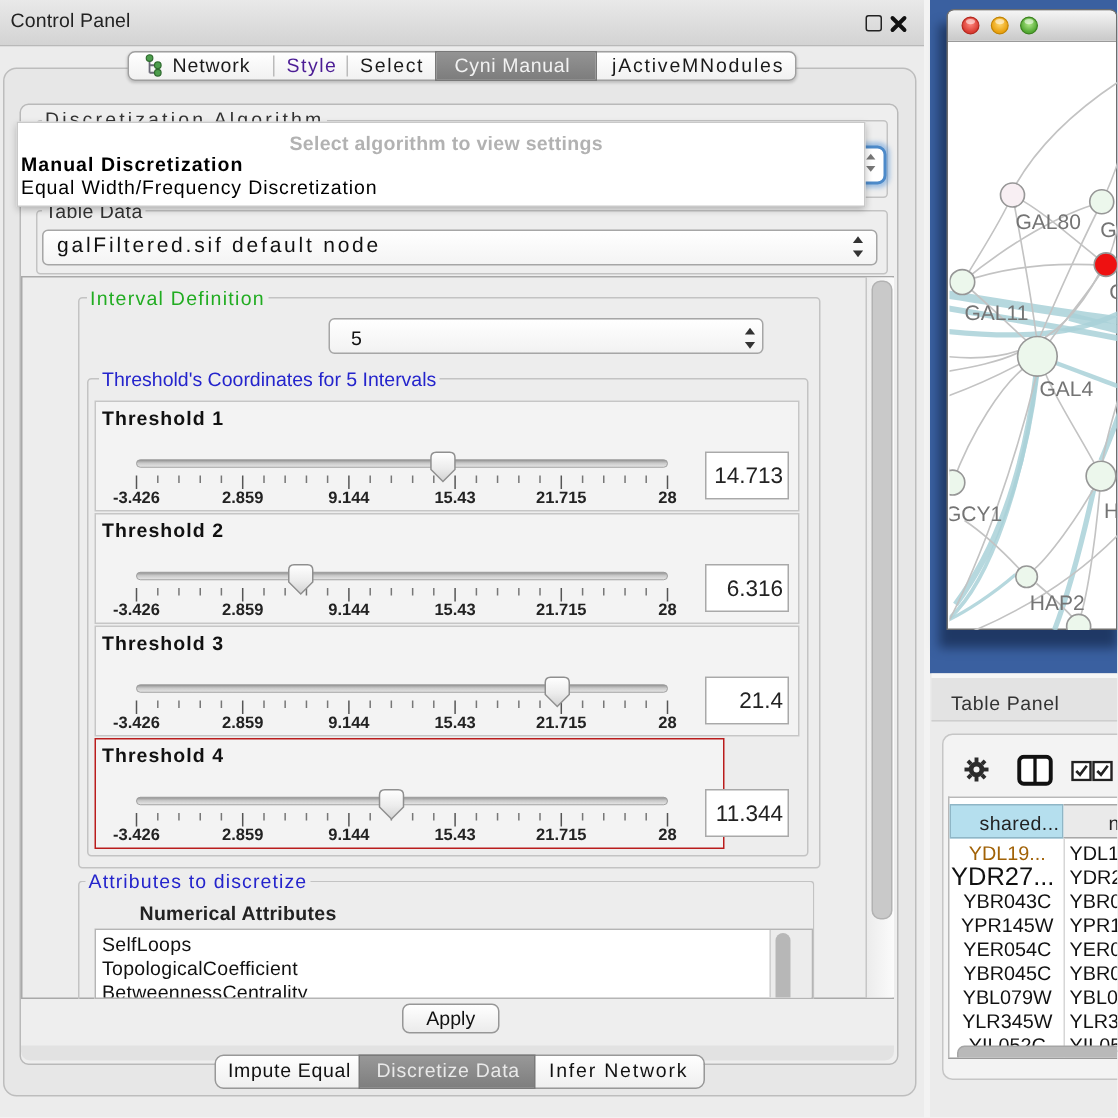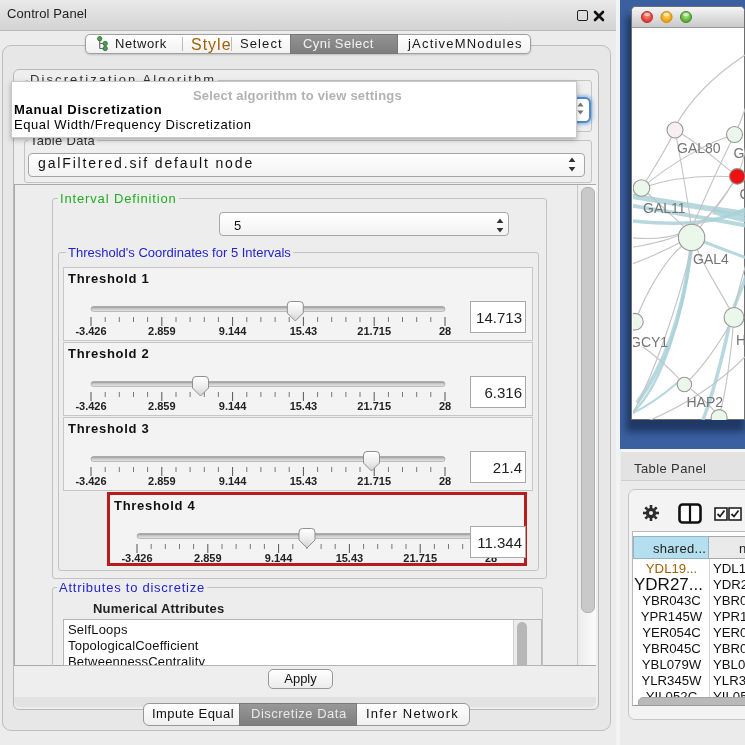--- a/index.html
+++ b/index.html
@@ -193,21 +193,21 @@
         <line x1="381.0" y1="49" x2="381.0" y2="58" stroke="#555" stroke-width="1"></line>
 <text x="27.0" y="67" font-size="11" font-weight="bold" fill="#222" text-anchor="middle">-3.426</text>
         <text x="97.8" y="67" font-size="11" font-weight="bold" fill="#222" text-anchor="middle">2.859</text>
         <text x="168.6" y="67" font-size="11" font-weight="bold" fill="#222" text-anchor="middle">9.144</text>
         <text x="239.4" y="67" font-size="11" font-weight="bold" fill="#222" text-anchor="middle">15.43</text>
         <text x="310.2" y="67" font-size="11" font-weight="bold" fill="#222" text-anchor="middle">21.715</text>
         <text x="381.0" y="67" font-size="11" font-weight="bold" fill="#222" text-anchor="middle">28</text>
 <path d="M299.5,37 Q299.5,33.5 303.0,33.5 L312.0,33.5 Q315.5,33.5 315.5,37 L315.5,45 L307.5,53 L299.5,45 Z" fill="url(#thg)" stroke="#8f8f8f" stroke-width="1"></path>
 </svg>
     </div>
-<div class="abs" style="left:63px;top:492px;width:420px;height:74px;background:#f3f3f3;border:3px solid #b91c1c;box-sizing:border-box;margin-left:44px;">
+<div class="abs" style="left:63px;top:492px;width:420px;height:74px;background:#f3f3f3;border:1px solid #b91c1c;box-sizing:border-box;">
       <div style="position:absolute;left:4px;top:3px;font-size:13px;font-weight:bold;color:#111;letter-spacing:0.7px;">Threshold 4</div>
       <svg style="position:absolute;left:0;top:0;" width="468" height="72" viewBox="0 0 468 72">
 <defs>
           <linearGradient id="thg" x1="0" y1="0" x2="0" y2="1">
 <stop offset="0" stop-color="#ffffff"></stop>
             <stop offset="0.55" stop-color="#ececec"></stop>
             <stop offset="1" stop-color="#d2d2d2"></stop>
           </linearGradient>
 <linearGradient id="trk" x1="0" y1="0" x2="0" y2="1">
 <stop offset="0" stop-color="#8f8f8f"></stop>
@@ -266,25 +266,25 @@
 <div class="abs" style="left:268px;top:669px;width:65px;height:20px;background:linear-gradient(#ffffff,#ebebeb);border:1px solid #979797;border-radius:5px;box-sizing:border-box;font-size:13px;color:#111;text-align:center;line-height:18px;">Apply</div>
 <div class="abs" style="left:85px;top:34px;width:446px;height:20px;background:linear-gradient(#ffffff,#f1f1f1);border:1px solid #9f9f9f;border-radius:5px;box-sizing:border-box;box-shadow:0 1px 2px rgba(0,0,0,0.18);"></div>
 <svg class="abs" style="left:95px;top:36px;" width="18" height="16" viewBox="0 0 18 16">
 <path d="M4.7,3 L4.7,12.5 M4.7,7.5 L10,7.5 M4.7,12.5 L10,12.5" stroke="#6a6a78" stroke-width="1.2" fill="none"></path>
 <circle cx="4.7" cy="2.7" r="2.2" fill="#4d9e4d" stroke="#2f6b2f" stroke-width="0.8"></circle>
 <circle cx="10.2" cy="7.5" r="2.2" fill="#4d9e4d" stroke="#2f6b2f" stroke-width="0.8"></circle>
 <circle cx="10.2" cy="12.5" r="2.2" fill="#4d9e4d" stroke="#2f6b2f" stroke-width="0.8"></circle>
     </svg>
 <div class="abs" style="left:115px;top:36px;font-size:13px;color:#1a1a1a;letter-spacing:0.6px;">Network</div>
 <div class="abs" style="left:182px;top:37px;width:1px;height:14px;background:#bbb;"></div>
-<div class="abs" style="left:191px;top:36px;font-size:16px;color:#a16207;letter-spacing:1px;">Style</div>
+<div class="abs" style="left:191px;top:36px;font-size:13px;color:#4c1d95;letter-spacing:1px;">Style</div>
 <div class="abs" style="left:231px;top:37px;width:1px;height:14px;background:#bbb;"></div>
 <div class="abs" style="left:240px;top:36px;font-size:13px;color:#1a1a1a;letter-spacing:1.1px;">Select</div>
 <div class="abs" style="left:290px;top:34px;width:108px;height:20px;background:linear-gradient(#939393,#7d7d7d);border:1px solid #787878;box-sizing:border-box;"></div>
-<div class="abs" style="left:303px;top:36px;font-size:13px;color:#f2f2f2;letter-spacing:0.45px;">Cyni Select</div>
+<div class="abs" style="left:303px;top:36px;font-size:13px;color:#f2f2f2;letter-spacing:0.45px;">Cyni Manual</div>
 <div class="abs" style="left:408px;top:36px;font-size:13px;color:#1a1a1a;letter-spacing:1.2px;">jActiveMNodules</div>
 <div class="abs" style="left:143px;top:703px;width:327px;height:23px;background:linear-gradient(#ffffff,#efefef);border:1px solid #989898;border-radius:6px;box-sizing:border-box;"></div>
 <div class="abs" style="left:239px;top:703px;width:118px;height:23px;background:linear-gradient(#989898,#7e7e7e);border:1px solid #7a7a7a;box-sizing:border-box;"></div>
 <div class="abs" style="left:152px;top:706px;font-size:13px;color:#111;letter-spacing:0.45px;">Impute Equal</div>
 <div class="abs" style="left:251px;top:706px;font-size:13px;color:#e9e9e9;letter-spacing:0.5px;">Discretize Data</div>
 <div class="abs" style="left:366px;top:706px;font-size:13px;color:#111;letter-spacing:1.2px;">Infer Network</div>
 <div class="abs" style="left:616px;top:369px;width:4px;height:6px;background:#555;clip-path:polygon(0 0,100% 50%,0 100%);"></div>
 <div class="abs" style="left:616px;top:0;width:4px;height:745px;background:#f3f3f3;"></div>
     <div class="abs" style="left:620px;top:0;width:125px;height:449px;background:#3a60a0;"></div>
 <div class="abs" style="left:626px;top:16px;width:119px;height:416px;background:rgba(15,32,64,0.62);filter:blur(3.5px);"></div>

